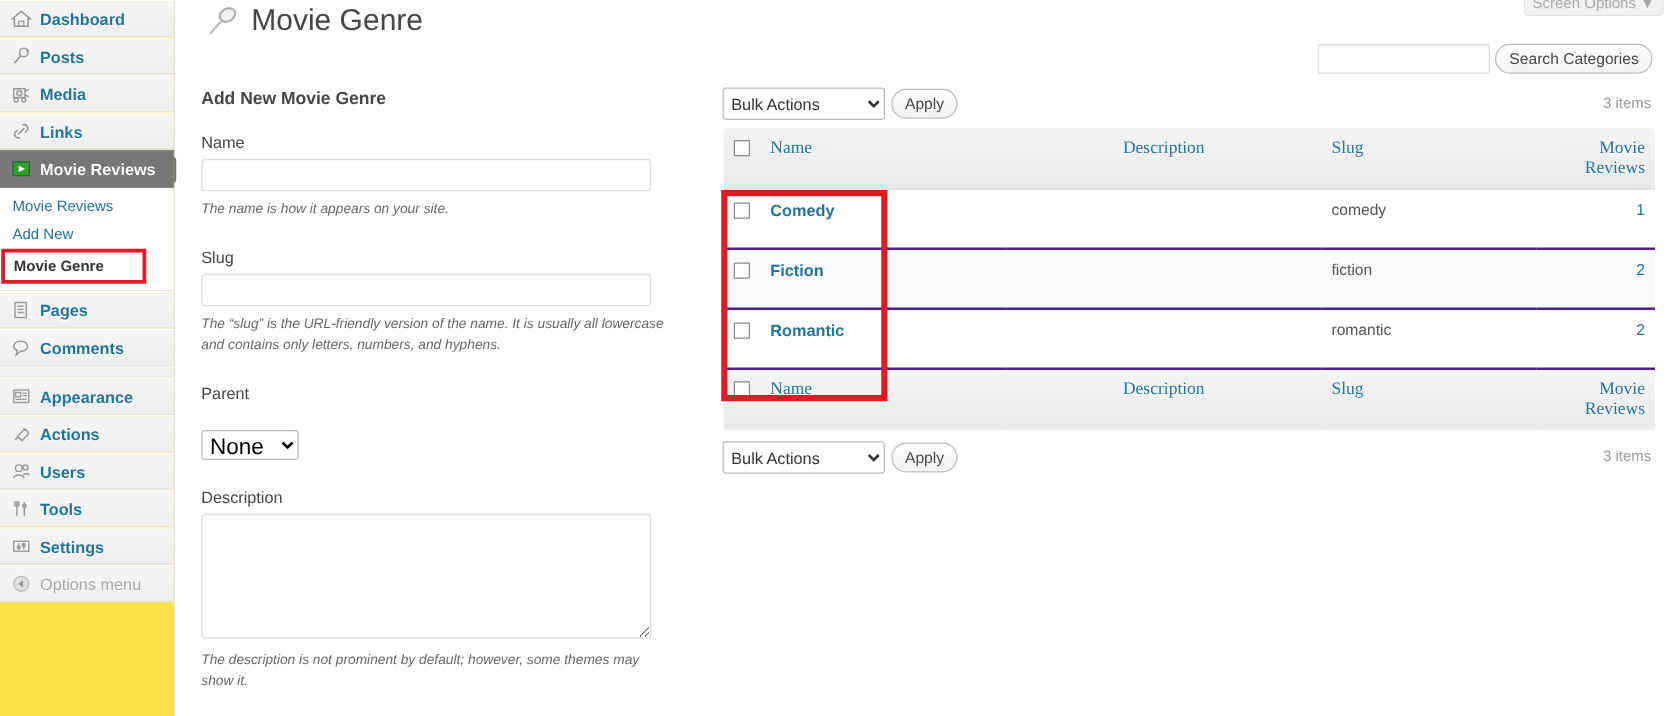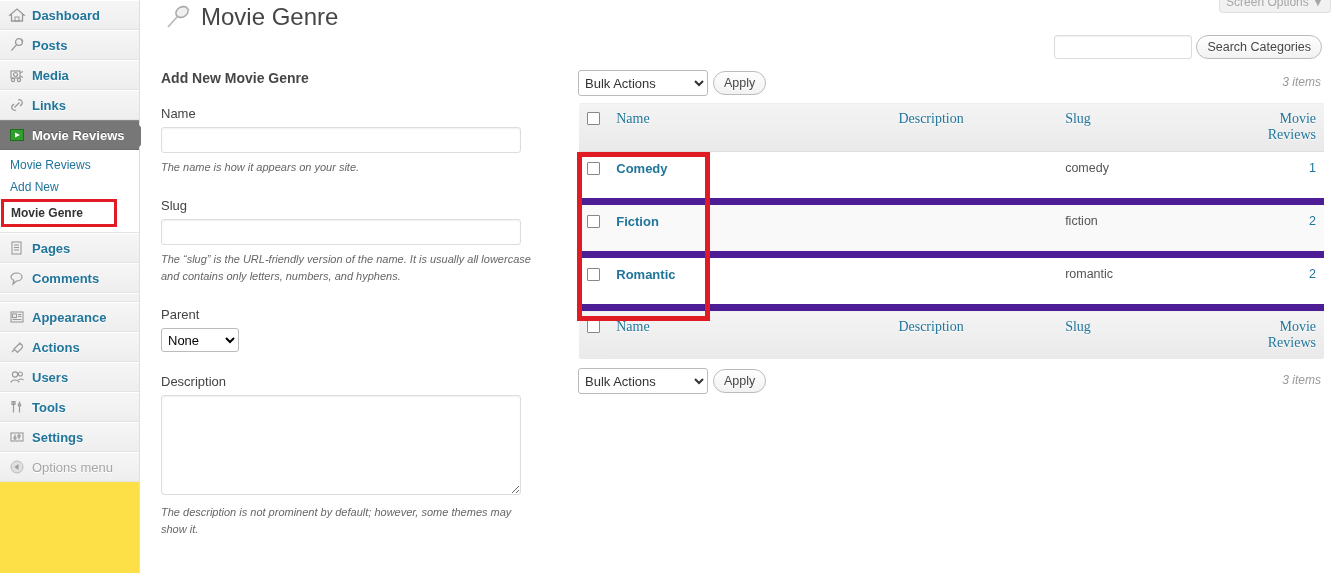--- a/index.html
+++ b/index.html
@@ -163,23 +163,24 @@
     font-size:13px;
     resize:both;
     box-shadow:inset 0 1px 2px rgba(0,0,0,.06);
   }
   .form-field select {
     height:24px;
     border:1px solid #bbb;
     border-radius:3px;
     background:#fff;
     font-family:"Liberation Sans", sans-serif;
-    font-size:13px;
+    font-size:18px;
     padding:1px 2px;
     width:78px;
+    margin-top:16px;
   }
   p.description {
     margin:6px 0 0 0;
     font-size:11px;
     font-style:italic;
     color:#666;
     line-height:17px;
     width:375px;
   }
 
@@ -236,21 +237,21 @@
     border-radius:3px;
     background:#fff;
     font-family:"Liberation Sans", sans-serif;
     font-size:13px;
     padding:2px;
     color:#333;
   }
   .bulkactions .button { margin-left:5px; border-radius:12px; }
   .displaying-num {
     position:absolute; right:12px; top:5px;
-    font-size:12px; font-style:italic;
+    font-size:12px; 
     color:#999;
   }
 
   table.wp-list-table {
     width:747px;
     border-collapse:collapse;
     background:#fff;
     border:1px solid #dfdfdf;
     border-radius:3px;
     overflow:hidden;
@@ -273,21 +274,21 @@
     background:linear-gradient(#f4f4f4,#e9e9e9);
   }
   th.col-cb, td.col-cb { width:28px; padding-left:8px; padding-right:0; }
   th.col-name, td.col-name { width:195px; text-align:left; }
   th.col-desc, td.col-desc { width:250px; text-align:center; }
   th.col-slug, td.col-slug { width:170px; text-align:left; }
   th.col-posts, td.col-posts { width:95px; text-align:right; padding-right:12px; }
 
   table.wp-list-table tbody td {
     padding:9px 8px 22px 8px;
-    border-bottom:7px solid #4c1d95;
+    border-bottom:2px solid #4c1d95;
     vertical-align:top;
     font-size:12.5px;
     color:#555;
   }
   table.wp-list-table tbody tr.alt td { background:#f9f9f9; }
   td.col-name a.row-title {
     color:#21759b;
     font-weight:bold;
     font-size:13px;
     text-decoration:none;

